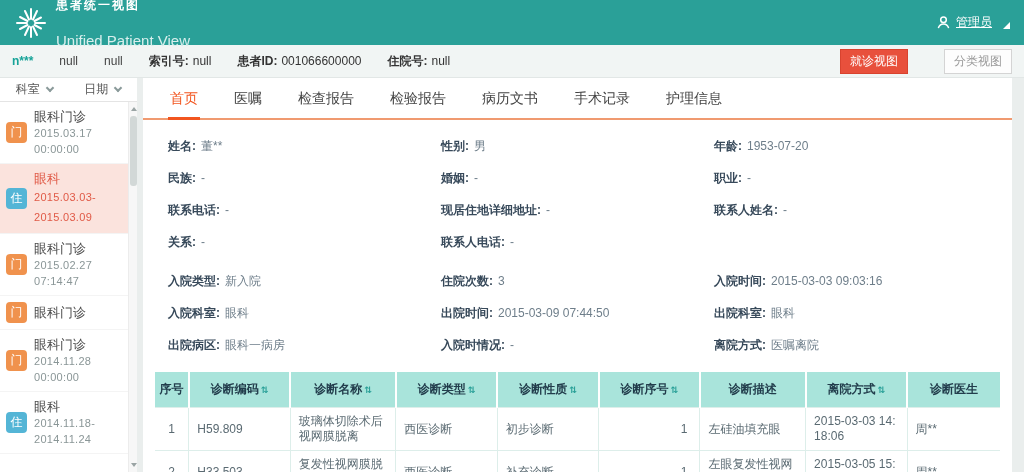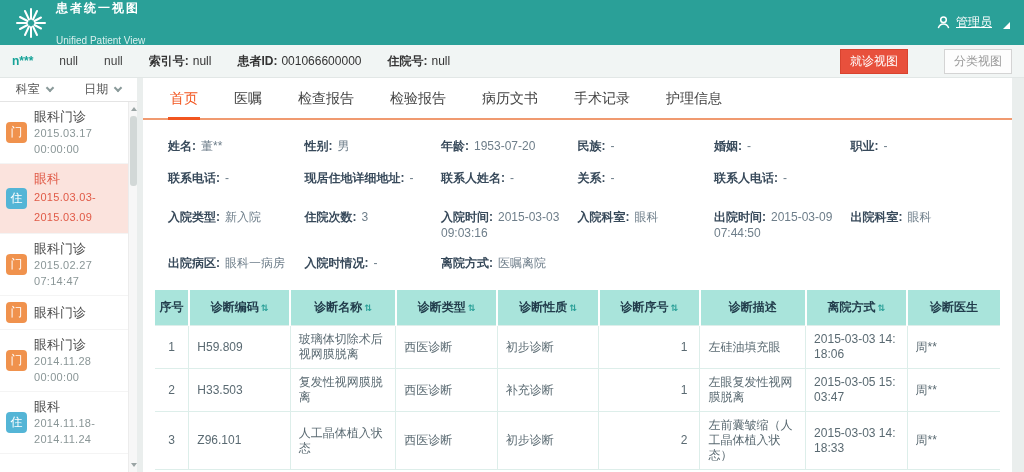--- a/index.html
+++ b/index.html
@@ -5,21 +5,21 @@
   * { box-sizing: border-box; margin: 0; padding: 0; }
   html,body { width:1024px; height:472px; overflow:hidden;
     font-family:"Liberation Sans","DejaVu Sans",sans-serif; font-size:12px; color:#444;
     background:#eaeeed; }
 
   
   .topbar { height:45px; background:#2aa098; display:flex; align-items:center;
     justify-content:space-between; padding:0 14px; }
   .logo { display:flex; align-items:center; gap:8px; }
   .logo-t1 { color:#fff; font-size:12px; font-weight:bold; letter-spacing:2px; }
-  .logo-t2 { color:#d8efed; font-size:10px; margin-top:18px; }
+  .logo-t2 { color:#d8efed; font-size:15px; margin-top:18px; }
   .userbox { display:flex; align-items:center; gap:5px; color:#fff; cursor:pointer;text-decoration:underline; }
   .ucaret { width:0; height:0; border-left:7px solid transparent; border-bottom:7px solid #fff;
     margin-left:6px; margin-top:6px; }
 
   
   .patientbar { height:33px; background:#f1f5f4; border-bottom:1px solid #e2e7e6;
     display:flex; align-items:center; justify-content:space-between; padding:0 12px; }
   .pleft { display:flex; align-items:center; gap:26px; }
   .pname { color:#17a398; font-weight:bold; }
   .pitem b { color:#333; }
@@ -64,21 +64,21 @@
     border-radius:3px; cursor:pointer; }
 
   
   .card { flex:1; background:#fff; margin:0 12px 0 6px; display:flex; flex-direction:column; }
   .tabs { display:flex; gap:32px; padding:0 25px; border-bottom:2px solid #f09a70; }
   .tab { padding:12px 2px 9px; font-size:14px; color:#444; cursor:pointer; border-bottom:3px solid transparent;
     margin-bottom:-2px; }
   .tab.active { color:#f2551f; border-bottom:3px solid #f2551f; }
 
   .profile { padding:18px 25px 4px; }
-  .pgrid { display:grid; grid-template-columns:repeat(6,1fr); row-gap:15px; }
+  .pgrid { display:grid; grid-template-columns:repeat(3,1fr); row-gap:15px; }
   .pgrid + .pgrid { margin-top:22px; }
   .fld .lbl { font-weight:bold; color:#37495a; }
   .fld .val { color:#6e7e8a; margin-left:5px; }
 
   .diag { margin:14px 12px 0; width:calc(100% - 24px); border-collapse:collapse; table-layout:fixed; }
   .diag th { background:#a9e4db; color:#223d4c; font-size:12px; font-weight:bold;
     padding:9px 4px; border-right:2px solid #fff; text-align:center; cursor:pointer; }
   .diag th:last-child { border-right:none; }
   .sort { color:#2aa098; font-size:9px; margin-left:2px; }
   .diag td { border:1px solid #ddeeea; color:#5a6a72; padding:6px 8px; background:#fff;

